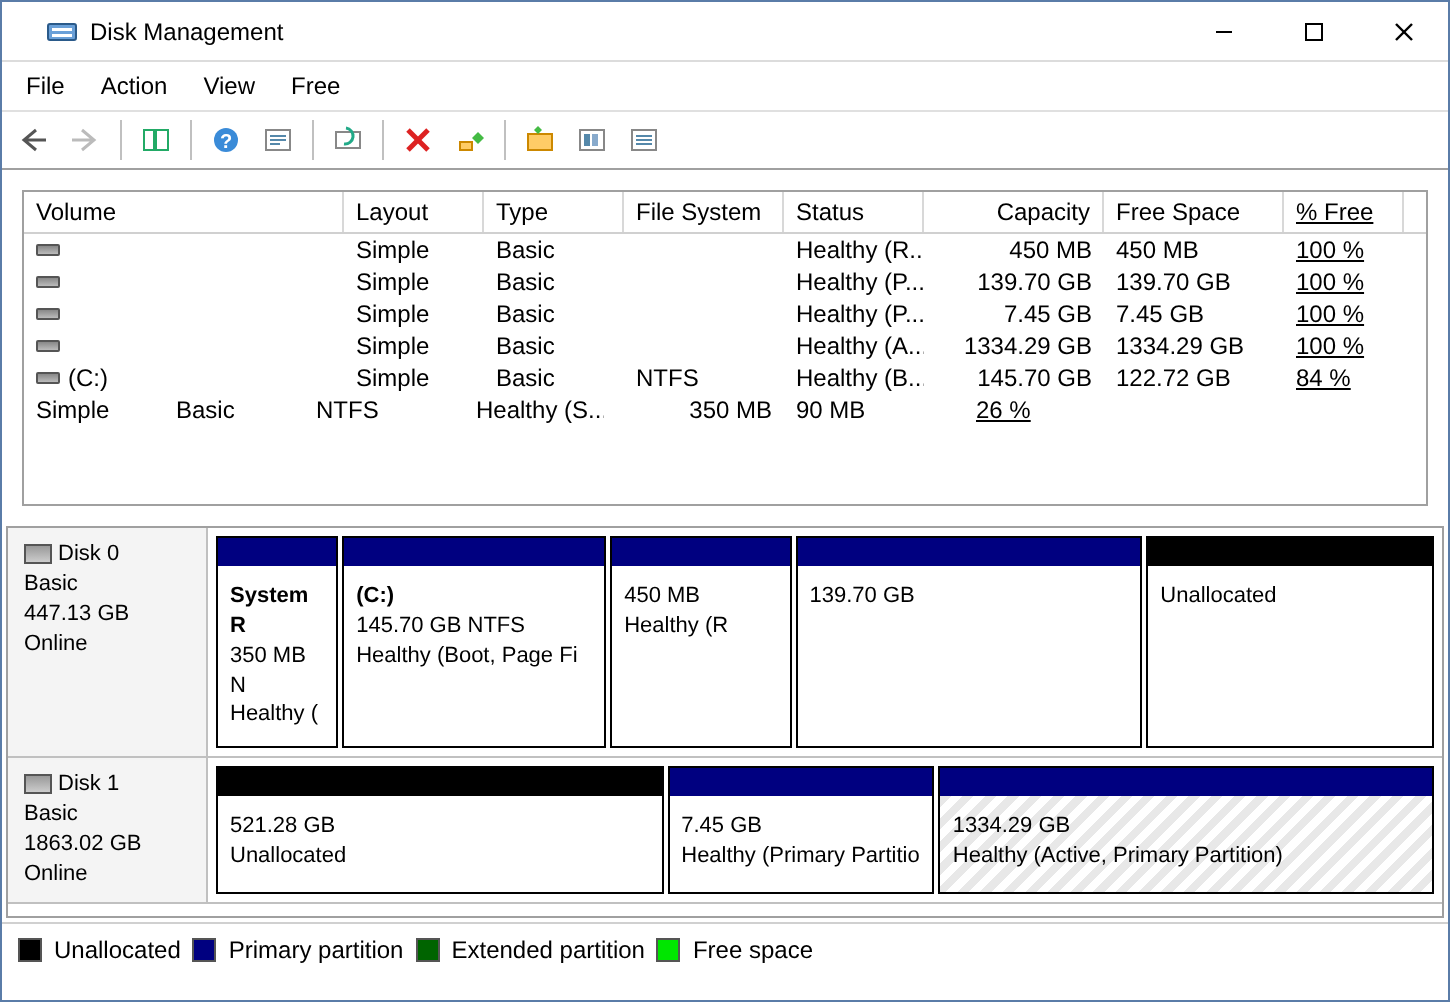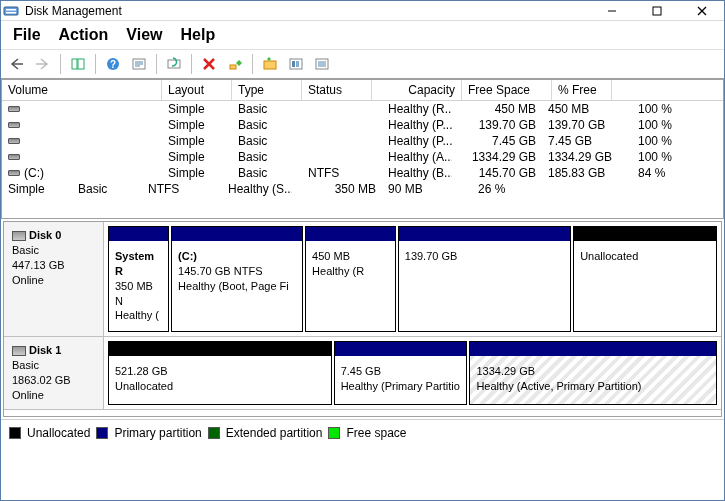--- a/index.html
+++ b/index.html
@@ -9,47 +9,46 @@
     font-size: 12px;
     background: #fff;
     color: #000;
     width: 725px;
     height: 501px;
     overflow: hidden;
     border: 1px solid #5a7ca8;
   }
   
   .titlebar {
-    height: 20px;
+    height: 30px;
     display: flex;
     align-items: center;
     background: #fff;
-    padding-left: 2px;
+    padding-left: 22px;
     border-bottom: 1px solid #dcdcdc;
   }
   .titlebar .app-icon {
     width: 16px; height: 16px; margin-right: 6px;
     display:flex;align-items:center;justify-content:center;
   }
   .titlebar .title { flex: 1; font-size: 12px; }
   .win-controls { display: flex; height: 100%; }
   .win-btn {
     width: 45px; height: 100%;
     display: flex; align-items: center; justify-content: center;
     font-family: "Segoe UI Symbol", sans-serif;
     font-size: 10px;
   }
 
   
   .menubar {
     display: flex;
     padding: 2px 4px;
     gap: 2px;
-    font-size: 16px;
-    font-weight: bold;
+    font-size: 12px;
   }
   .menu-item { padding: 3px 8px; }
 
   
   .toolbar {
     display: flex;
     align-items: center;
     padding: 3px 4px;
     gap: 2px;
     border-top: 1px solid #e0e0e0;
@@ -62,22 +61,22 @@
   }
   .tool-sep {
     width: 1px; height: 20px;
     background: #c0c0c0;
     margin: 0 3px;
   }
 
   
   .volume-pane {
     border: 1px solid #a0a0a0;
-    margin: 0;
-    height: 140px;
+    margin: 10px;
+    height: 158px;
     overflow: auto;
     background: #fff;
   }
   .vol-header, .vol-row {
     display: flex;
     font-size: 12px;
   }
   .vol-header {
     border-bottom: 1px solid #d0d0d0;
     background: #fff;
@@ -93,21 +92,21 @@
     white-space: nowrap;
     overflow: hidden;
   }
   .col-volume { width: 160px; display:flex; align-items:center; gap:4px;}
   .col-layout { width: 70px; }
   .col-type   { width: 70px; }
   .col-fs     { width: 80px; }
   .col-status { width: 70px; }
   .col-cap    { width: 90px; text-align: right; }
   .col-free   { width: 90px; }
-  .col-pct    { width: 60px; }
+  .col-pct    { width: 60px; text-decoration: underline; }
   .vol-icon { width:12px; height:6px; background:linear-gradient(#888,#bbb); border:1px solid #555; border-radius:1px; }
 
   
   .disk-pane {
     border: 1px solid #a0a0a0;
     margin: 2px;
     height: 196px;
     overflow: auto;
     background: #fff;
     display:flex;
@@ -124,21 +123,21 @@
     background: #f4f4f4;
     font-size: 11px;
     line-height: 1.35;
   }
   .disk-info .disk-icon {
     display:inline-block; width:14px; height:10px;
     background:linear-gradient(#999,#ccc);
     border:1px solid #555; margin-right:3px;
     vertical-align:middle;
   }
-  .disk-name { font-weight:700; }
+  .disk-name { font-weight:400; }
   .parts {
     flex: 1;
     display: flex;
     padding: 4px;
     gap: 0;
   }
   .part {
     border: 1px solid #000;
     margin-right: 2px;
     display: flex;
@@ -204,21 +203,21 @@
           <line x1="9" y1="1" x2="1" y2="9" stroke="#000" stroke-width="1.2"></line>
         </svg>
       </div>
   </div>
 </div>
 
 <div class="menubar">
   <div class="menu-item">File</div>
   <div class="menu-item">Action</div>
   <div class="menu-item">View</div>
-  <div class="menu-item">Help</div>
+  <div class="menu-item">Free</div>
 </div>
 
 <div class="toolbar">
   <div class="tool-btn" title="Back">
       <svg width="16" height="14">
         <path d="M9 2 L3 7 L9 12 M3 7 H14" stroke="#555" stroke-width="1.5" fill="none"></path>
       </svg>
     </div>
   <div class="tool-btn" title="Forward">
       <svg width="16" height="14">
@@ -289,20 +288,21 @@
         <line x1="4" y1="9" x2="12" y2="9" stroke="#58a"></line>
       </svg>
     </div>
 </div>
 
 <div class="volume-pane">
   <div class="vol-header">
     <div class="cell col-volume">Volume</div>
     <div class="cell col-layout">Layout</div>
     <div class="cell col-type">Type</div>
+    <div class="cell col-fs">File System</div>
     <div class="cell col-status">Status</div>
     <div class="cell col-cap">Capacity</div>
     <div class="cell col-free">Free Space</div>
     <div class="cell col-pct">% Free</div>
   </div>
   <div id="vol-rows">
       <div class="vol-row">
         <div class="cell col-volume">
           <span class="vol-icon"></span>
           <span></span>
@@ -357,21 +357,21 @@
       <div class="vol-row">
         <div class="cell col-volume">
           <span class="vol-icon"></span>
           <span>(C:)</span>
         </div>
         <div class="cell col-layout">Simple</div>
         <div class="cell col-type">Basic</div>
         <div class="cell col-fs">NTFS</div>
         <div class="cell col-status">Healthy (B...</div>
         <div class="cell col-cap">145.70 GB</div>
-        <div class="cell col-free">185.83 GB</div>
+        <div class="cell col-free">122.72 GB</div>
         <div class="cell col-pct">84 %</div>
       </div>
       <div class="vol-row">
         <div class="cell col-layout">Simple</div>
         <div class="cell col-type">Basic</div>
         <div class="cell col-fs">NTFS</div>
         <div class="cell col-status">Healthy (S...</div>
         <div class="cell col-cap">350 MB</div>
         <div class="cell col-free">90 MB</div>
         <div class="cell col-pct">26 %</div>

